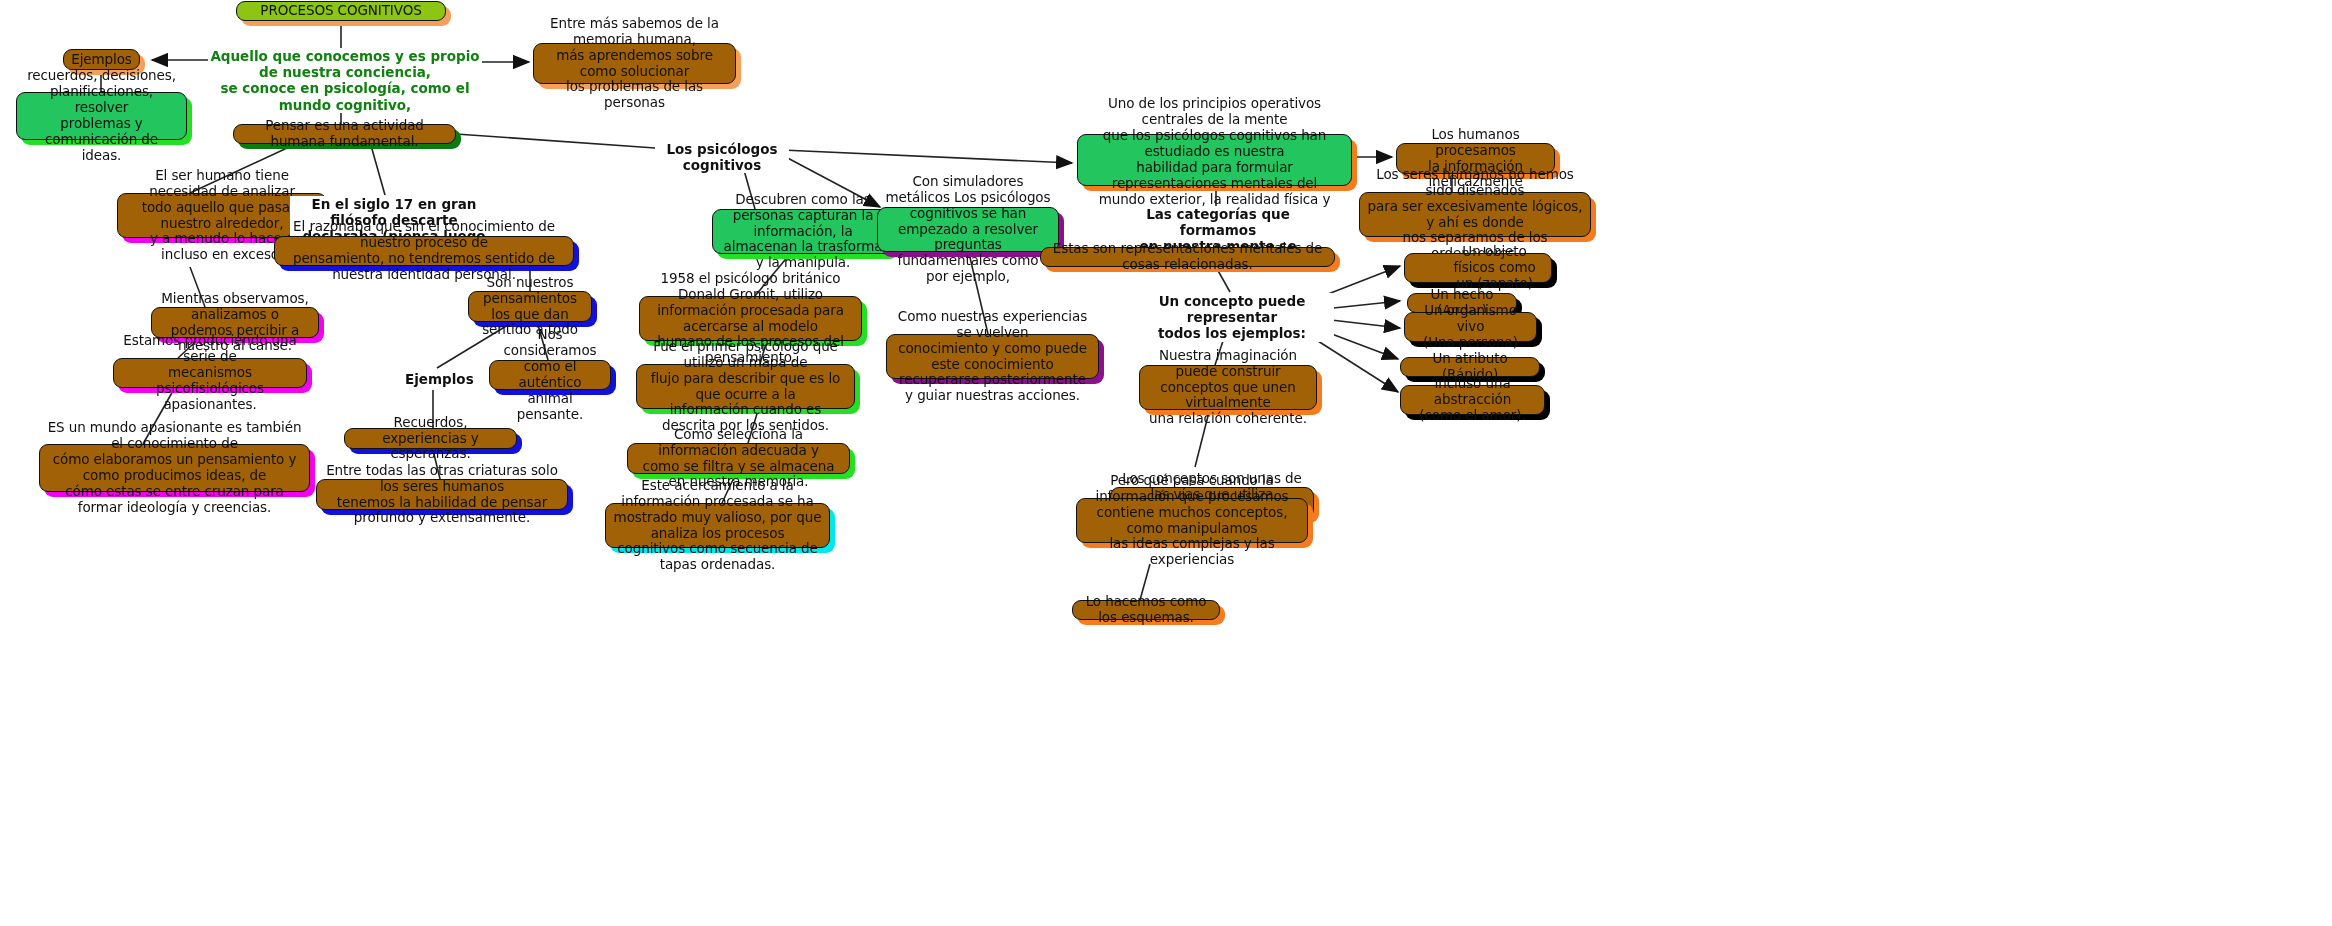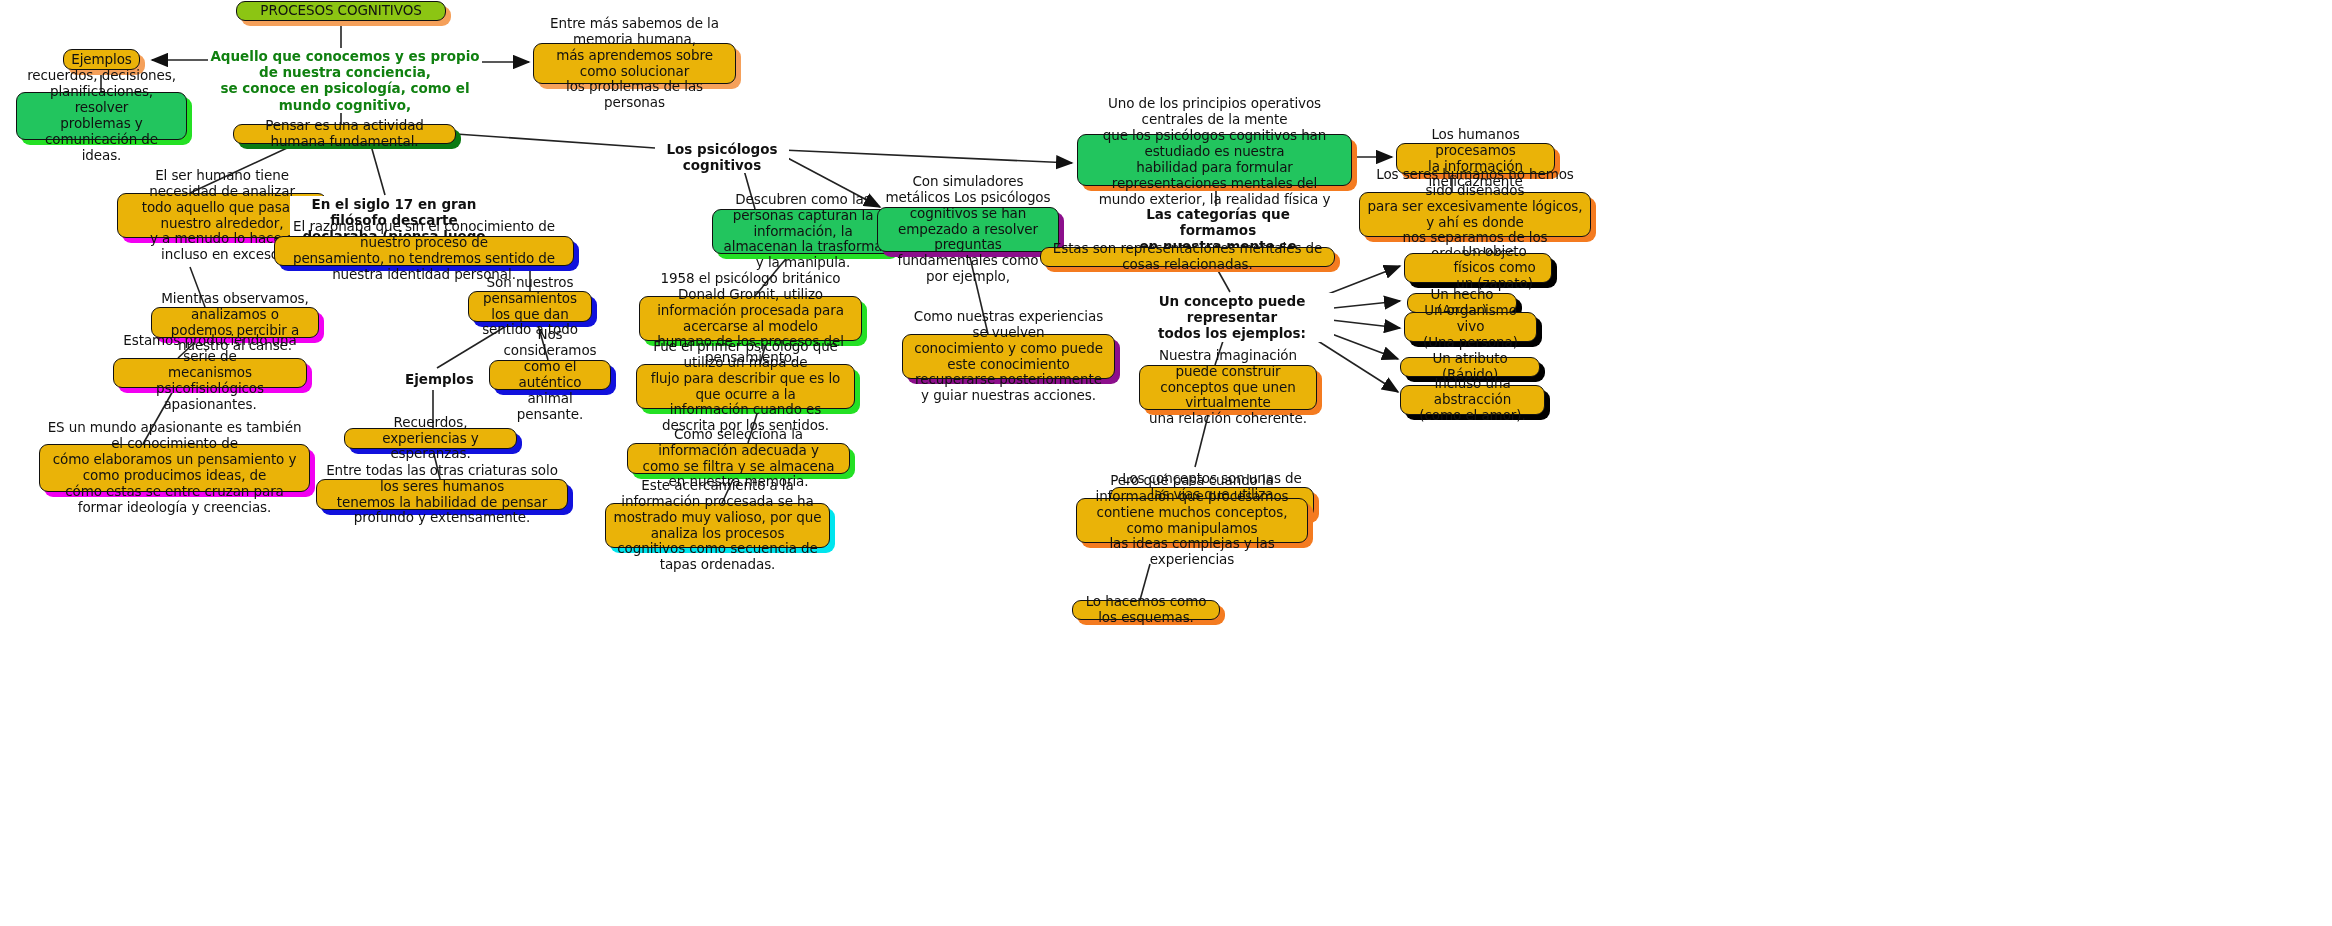--- a/index.html
+++ b/index.html
@@ -46,21 +46,21 @@
   .sh-green   { box-shadow: 5px 5px 0 0 #24e024; }
   .sh-magenta { box-shadow: 5px 5px 0 0 #f200f2; margin-left: 32px; }
   .sh-blue    { box-shadow: 5px 5px 0 0 #1111dd; }
   .sh-darkgreen { box-shadow: 5px 5px 0 0 #0a7a12; }
   .sh-purple  { box-shadow: 5px 5px 0 0 #8c0f8c; }
   .sh-cyan    { box-shadow: 5px 5px 0 0 #00e5ee; }
   .sh-black   { box-shadow: 5px 5px 0 0 #000000; }
   
   .fill-peach { background: #22c55e; }
   .fill-olive { background: #8cc513; }
-  .fill-pale  { background: #eab308; }
+  .fill-pale  { background: #a16207; }
   
   .linklabel {
     position: absolute;
     font-size: 13.5px;
     font-weight: bold;
     color: #111111;
     text-align: center;
     line-height: 1.2;
     white-space: pre-line;
     background: #ffffff;
@@ -268,21 +268,21 @@
 mostrado muy valioso, por que analiza los procesos
 cognitivos como secuencia de tapas ordenadas.</span>
   </div>
 
   <div class="node fill-peach sh-purple" style="left:877px; top:207px; width:182px; height:45px; white-space:pre-line;">
     <span>Con simuladores metálicos Los psicólogos
 cognitivos se han empezado a resolver
 preguntas fundamentales como por ejemplo,</span>
   </div>
 
-  <div class="node fill-pale sh-purple" style="left:886px; top:334px; width:213px; height:45px; white-space:pre-line;margin-left:16px;">
+  <div class="node fill-pale sh-purple" style="left:886px; top:334px; width:213px; height:45px; white-space:pre-line;">
     <span>Como nuestras experiencias se vuelven
 conocimiento y como puede este conocimiento
 recuperarse posteriormente y guiar nuestras acciones.</span>
   </div>
 
   <div class="node fill-peach sh-orange2" style="left:1077px; top:134px; width:275px; height:52px; white-space:pre-line;">
     <span>Uno de los principios operativos centrales de la mente
 que los psicólogos cognitivos han estudiado es nuestra
 habilidad para formular representaciones mentales del
 mundo exterior, la realidad física y mental que experimentamos</span>

